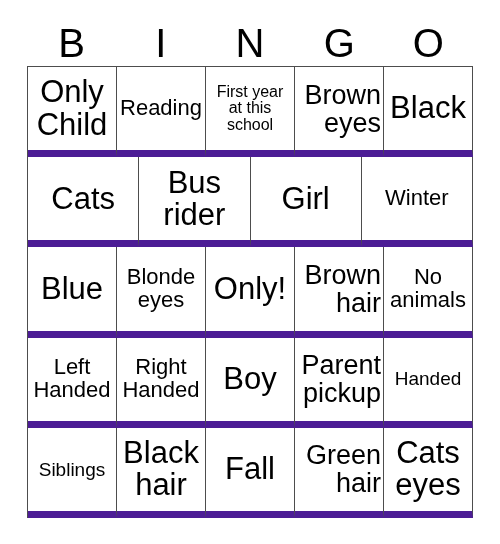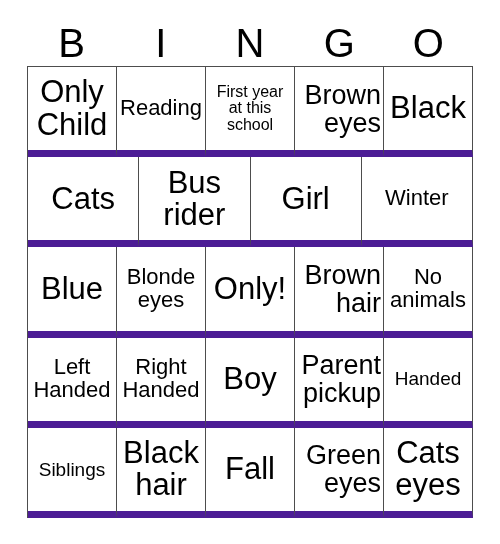--- a/index.html
+++ b/index.html
@@ -194,21 +194,21 @@
         </div>
       <div class="bingo-cell">
           <span class="cell-text size-xl">Black
 hair</span>
         </div>
       <div class="bingo-cell">
           <span class="cell-text size-xl">Fall</span>
         </div>
       <div class="bingo-cell">
           <span class="cell-text size-lg">Green
-eyes</span>
+hair</span>
         </div>
       <div class="bingo-cell">
           <span class="cell-text size-xl">Cats
 eyes</span>
         </div>
     </div>
 
   </div>
 </div>
 

